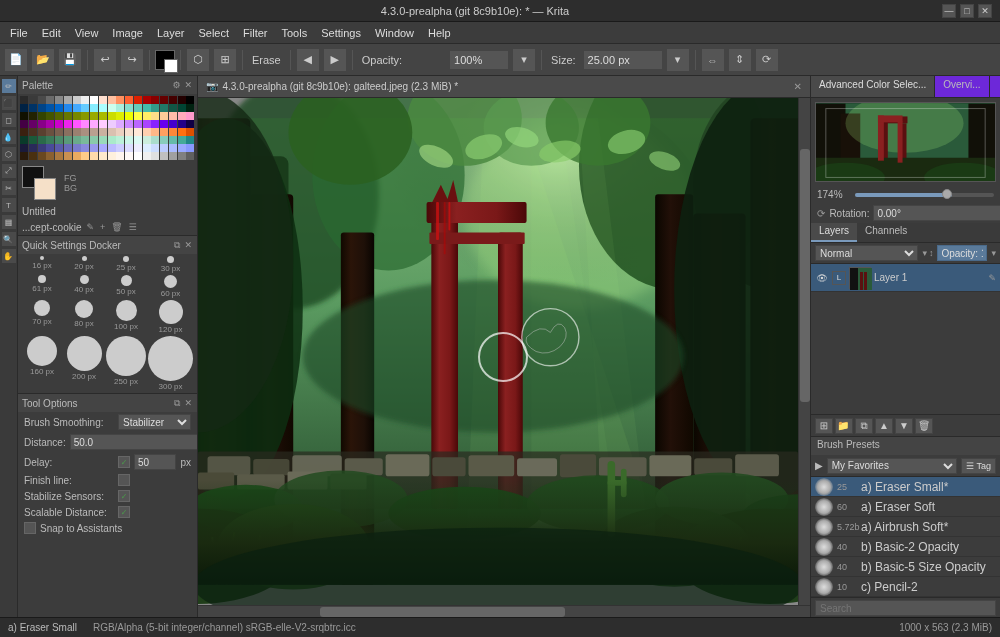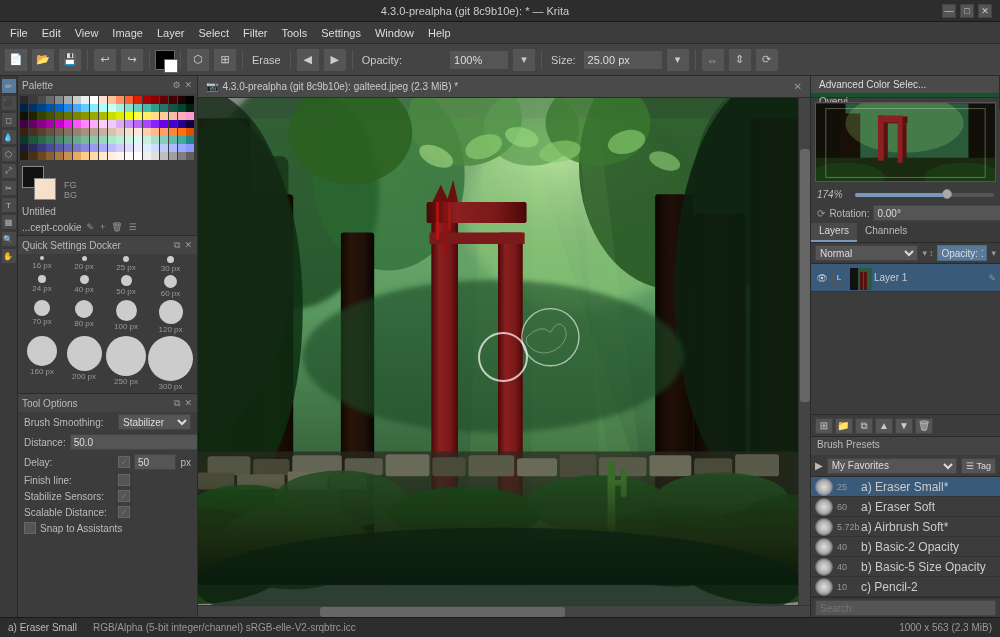--- a/index.html
+++ b/index.html
@@ -185,21 +185,21 @@
     }
     .color-cell {
       width: 8px;
       height: 8px;
       cursor: pointer;
     }
 
     
     .fg-bg-colors {
       display: flex;
-      align-items: flex-end;
+      align-items: center;
       padding: 4px;
       gap: 4px;
     }
 
     
     .palette-name {
       padding: 2px 4px;
       font-size: 10px;
       color: #bbb;
       display: flex;
@@ -351,24 +351,23 @@
       background: #3c3c3c;
       border-left: 1px solid #2a2a2a;
       display: flex;
       flex-direction: column;
       overflow: hidden;
     }
 
     
     .right-tabs {
       display: flex;
-      background: #14532d;
+      background: #6d28d9;
       border-bottom: 1px solid #2a2a2a;
       height: 22px;
-      flex-direction: column;
     }
     .right-tab {
       padding: 3px 8px;
       font-size: 10px;
       color: #bbb;
       cursor: pointer;
       border-right: 1px solid #2a2a2a;
     }
     .right-tab.active {
       background: #4a4a4a;
@@ -389,21 +388,20 @@
     }
 
     
     .zoom-controls {
       display: flex;
       align-items: center;
       padding: 3px 6px;
       gap: 12px;
       font-size: 10px;
       color: #bbb;
-      font-style: italic;
     }
     .zoom-slider {
       flex: 1;
       height: 4px;
       background: #555;
       border-radius: 2px;
       position: relative;
     }
     .zoom-slider-fill {
       height: 100%;
@@ -1001,21 +999,21 @@
           <div class="brush-size-item">
             <div class="brush-circle" style="width: 6px; height: 6px;"></div>
             <div class="brush-label">25 px</div>
           </div>
           <div class="brush-size-item">
             <div class="brush-circle" style="width: 7px; height: 7px;"></div>
             <div class="brush-label">30 px</div>
           </div>
           <div class="brush-size-item">
             <div class="brush-circle" style="width: 8px; height: 8px;"></div>
-            <div class="brush-label">24 px</div>
+            <div class="brush-label">61 px</div>
           </div>
           <div class="brush-size-item">
             <div class="brush-circle" style="width: 9px; height: 9px;"></div>
             <div class="brush-label">40 px</div>
           </div>
           <div class="brush-size-item">
             <div class="brush-circle" style="width: 11px; height: 11px;"></div>
             <div class="brush-label">50 px</div>
           </div>
           <div class="brush-size-item">

